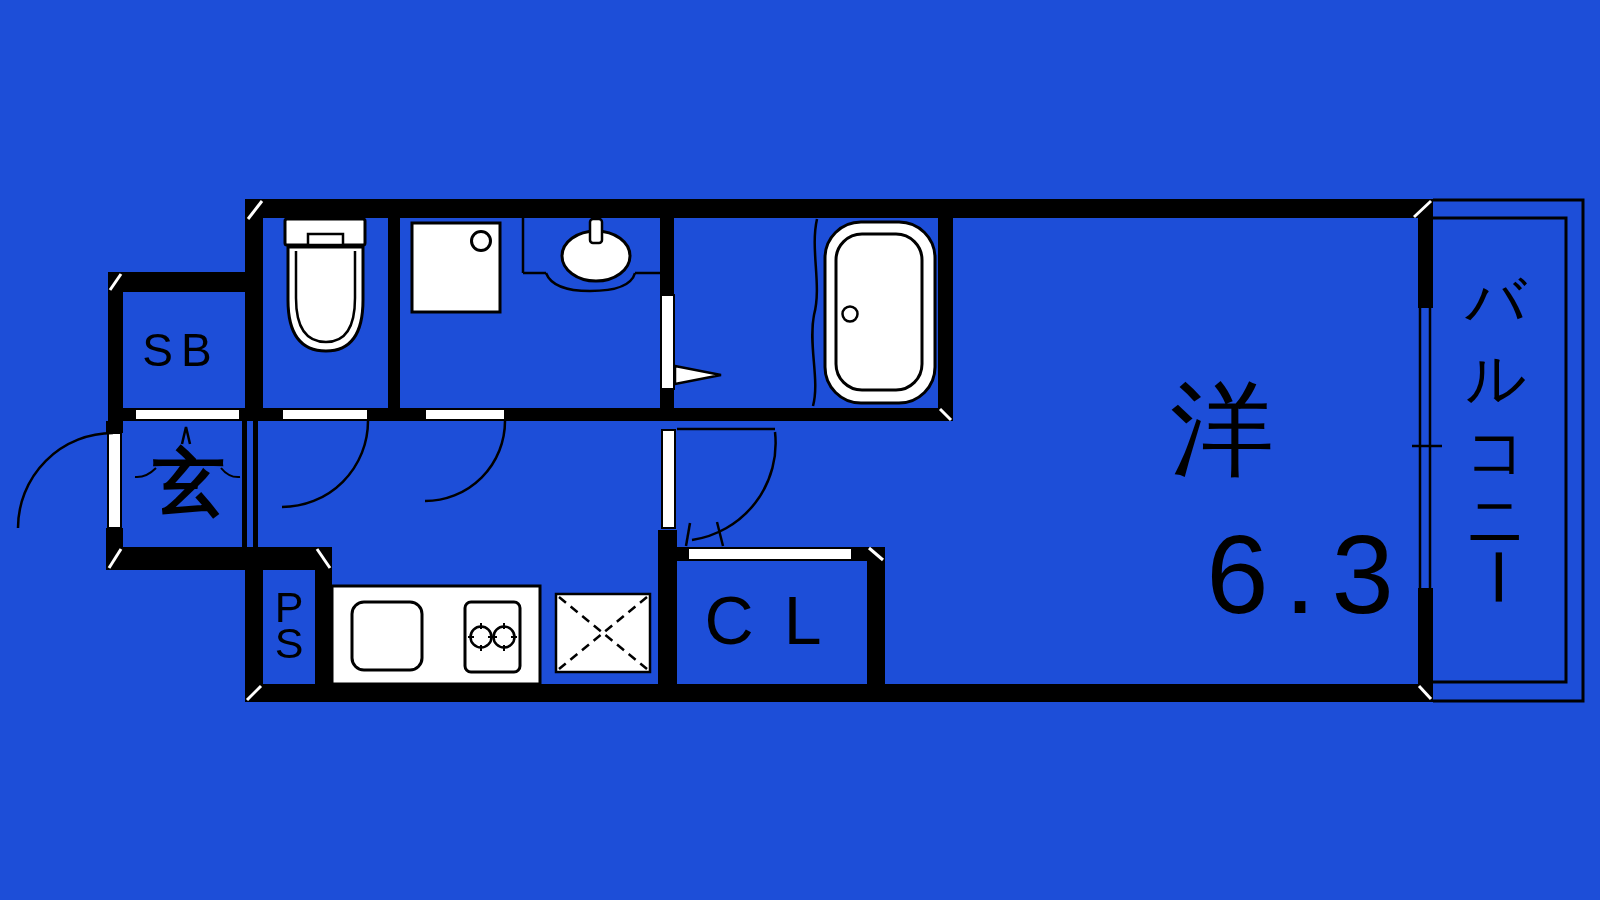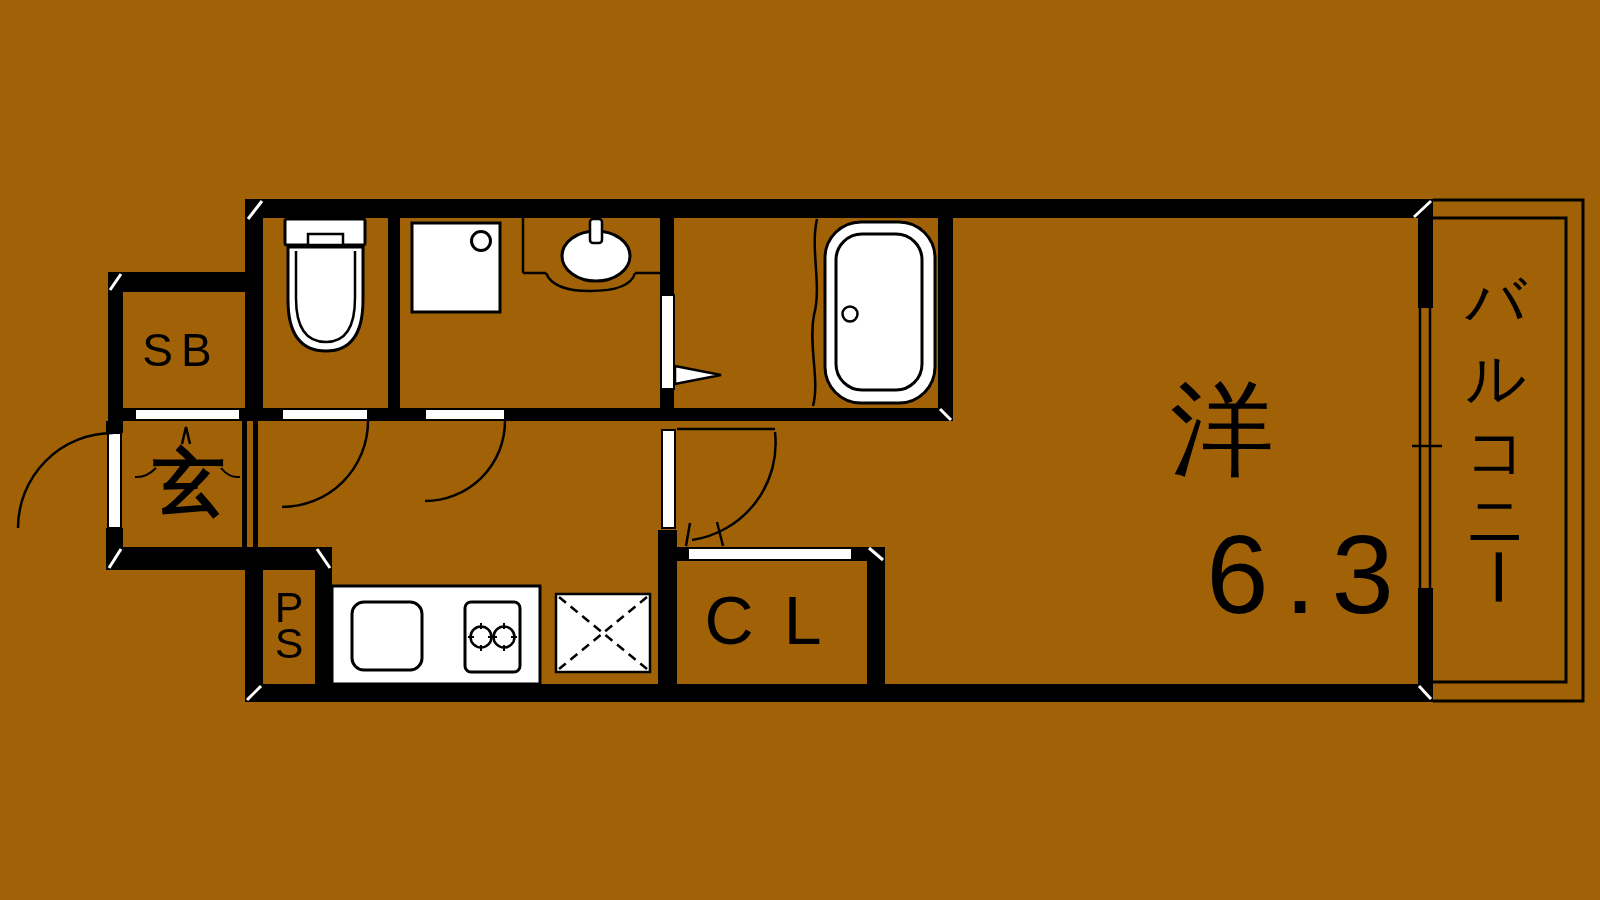--- a/index.html
+++ b/index.html
@@ -1,16 +1,16 @@
 <!DOCTYPE html>
 <html><head>
 <meta charset="utf-8">
 <style>
   html,body{margin:0;padding:0;background:#ffffff;}
-  .stage{width:1600px;height:900px;position:relative;background:#a16207;overflow:hidden;
+  .stage{width:1600px;height:900px;position:relative;background:#1d4ed8;overflow:hidden;
          font-family:"Liberation Sans", sans-serif;}
   svg{display:block;}
   text{fill:#000000;font-family:"Liberation Sans", sans-serif;}
   .lbl{text-anchor:middle;dominant-baseline:central;}
 </style>
 </head>
 <body>
 
 <div class="stage">
 <svg width="1600" height="900" viewBox="0 0 1600 900">

